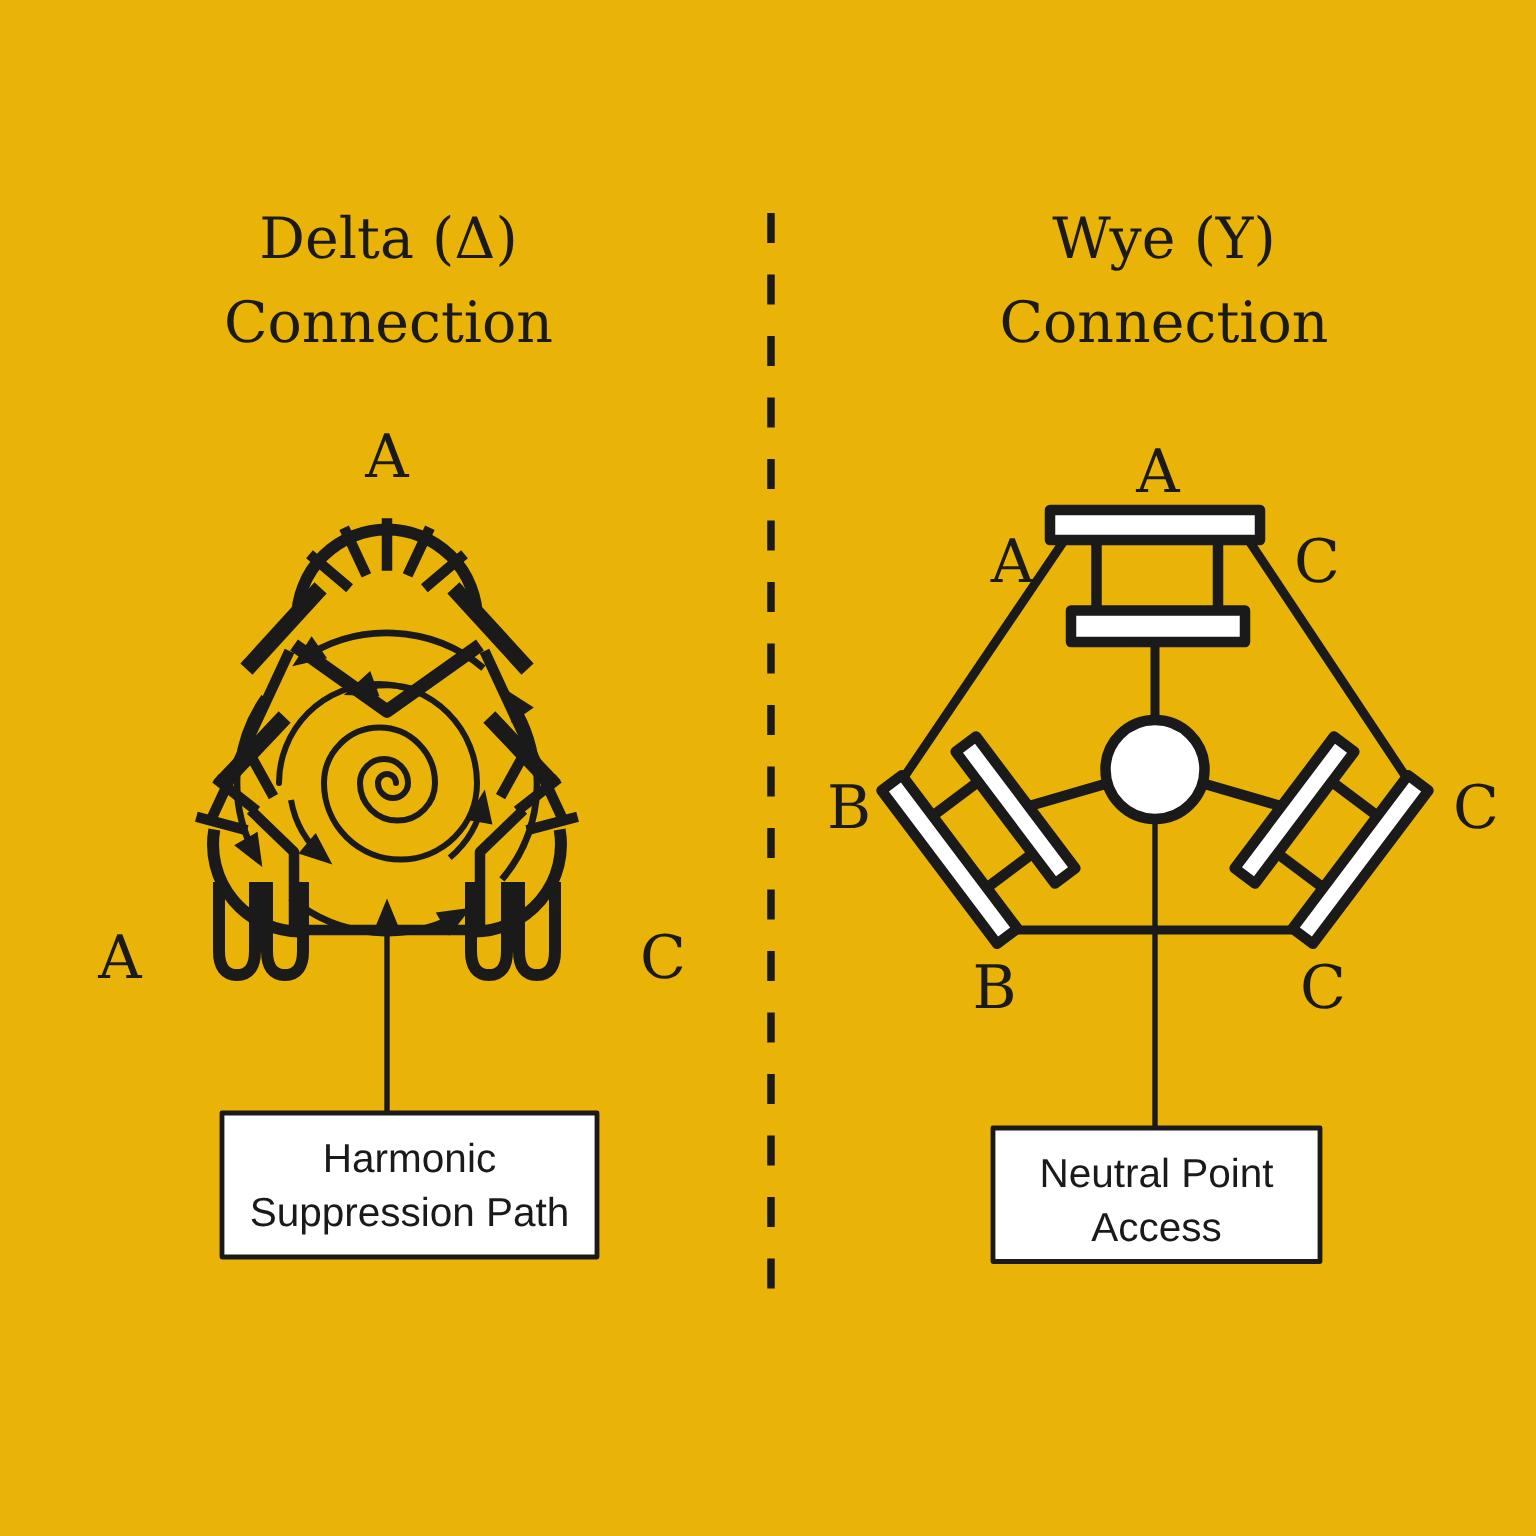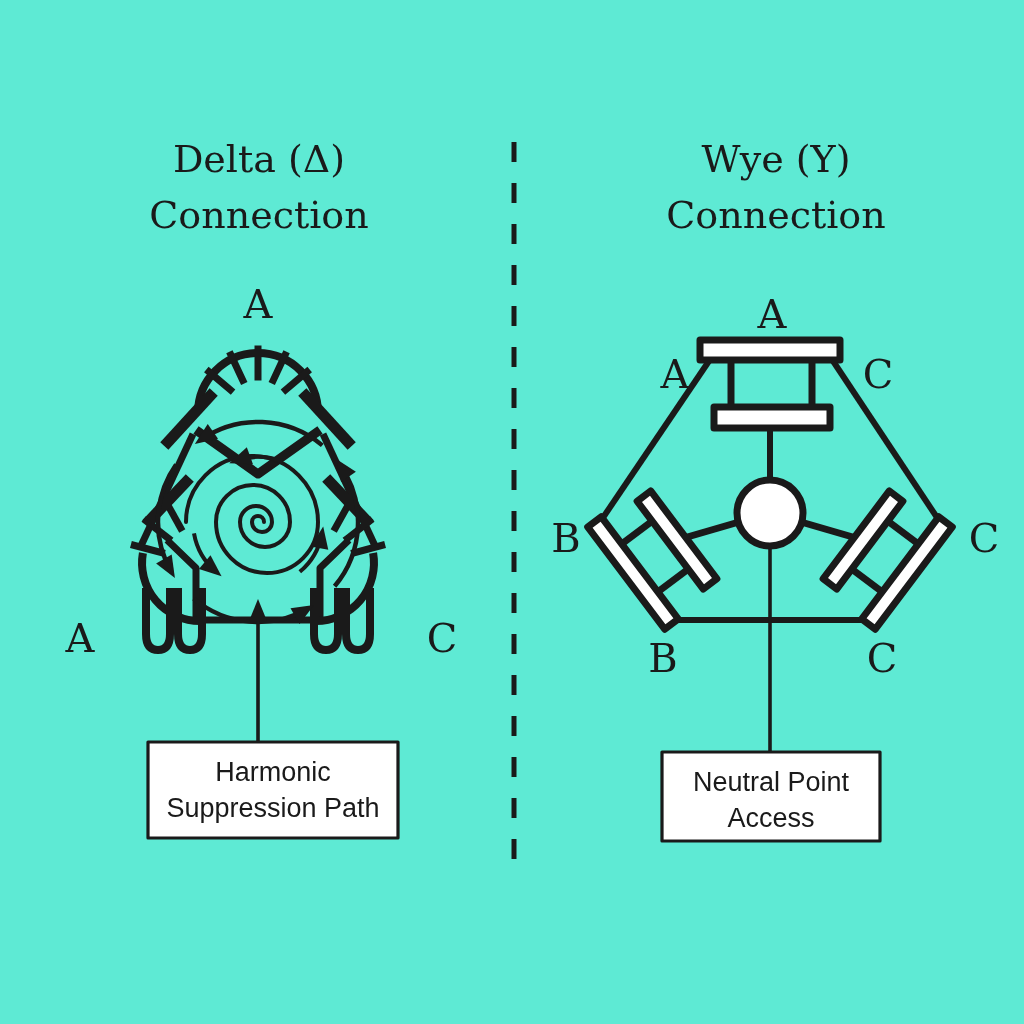--- a/index.html
+++ b/index.html
@@ -1,16 +1,16 @@
 <!DOCTYPE html>
 <html><head>
 <meta charset="utf-8">
 <style>
   html,body{margin:0;padding:0;background:#ffffff;}
-  #canvas{position:relative;width:1024px;height:1024px;background:#5eead4;overflow:hidden;
+  #canvas{position:relative;width:1024px;height:1024px;background:#eab308;overflow:hidden;
           font-family:"DejaVu Serif", serif;}
   svg{position:absolute;left:0;top:0;}
   .ink{stroke:#1a1a1a;fill:none;stroke-linejoin:round;}
   .fillw{fill:#ffffff;}
   .s3{stroke-width:3.2;}
   .s35{stroke-width:3.6;}
   .s4{stroke-width:4;}
   .s45{stroke-width:4.5;}
   .s5{stroke-width:5;}
   .s6{stroke-width:6;}

